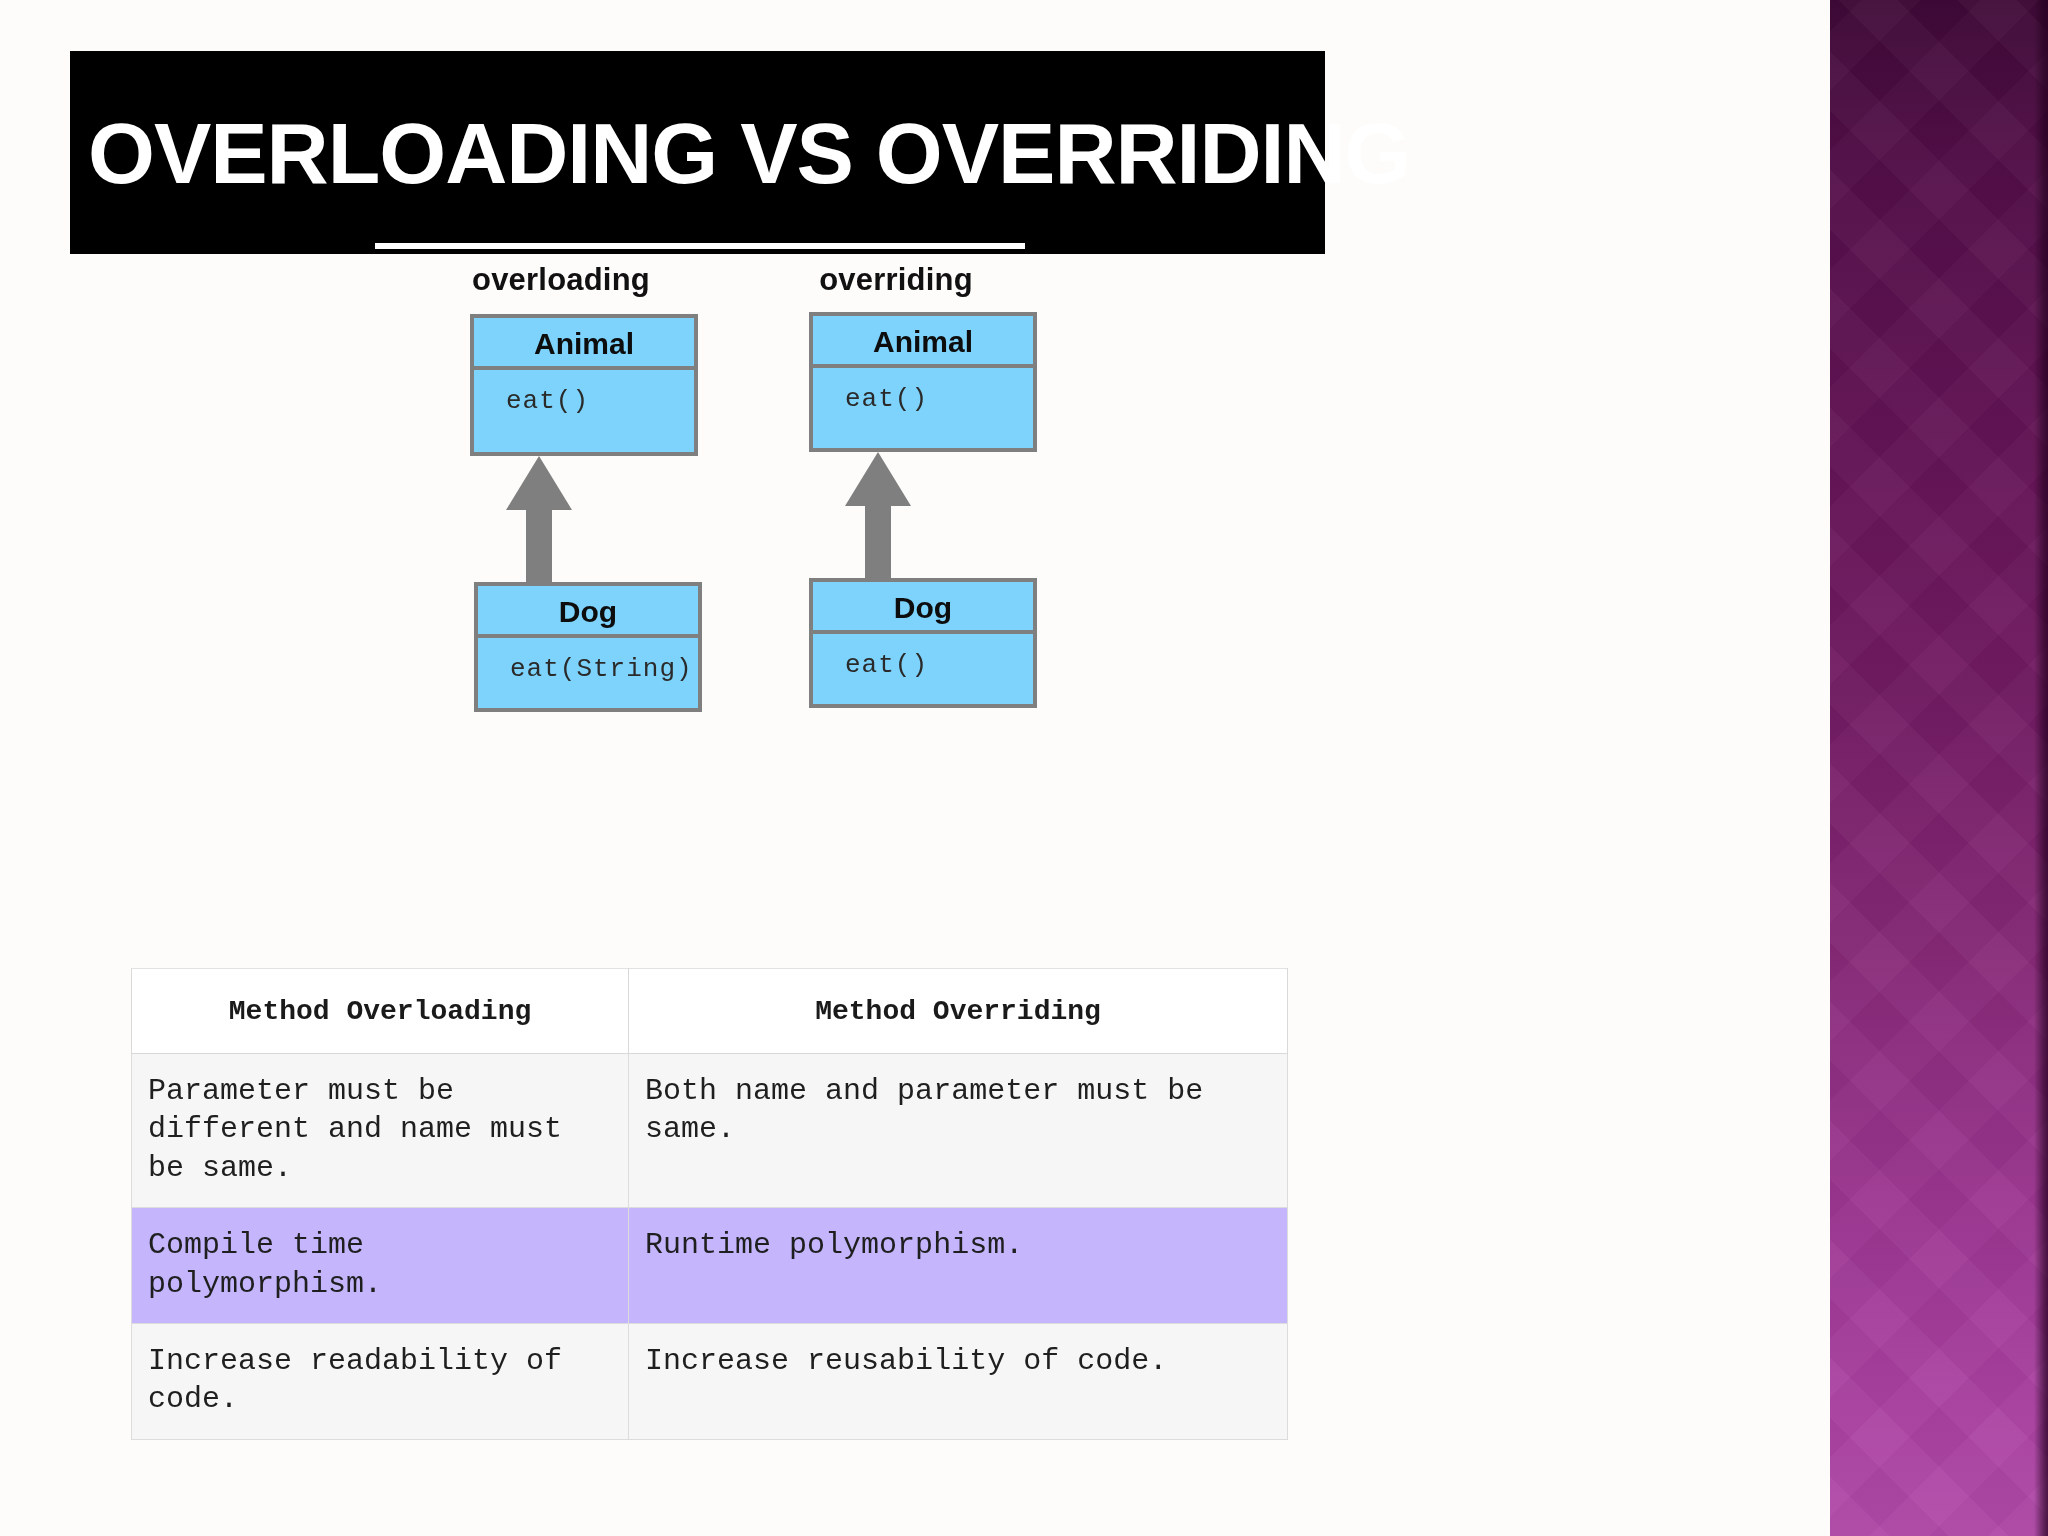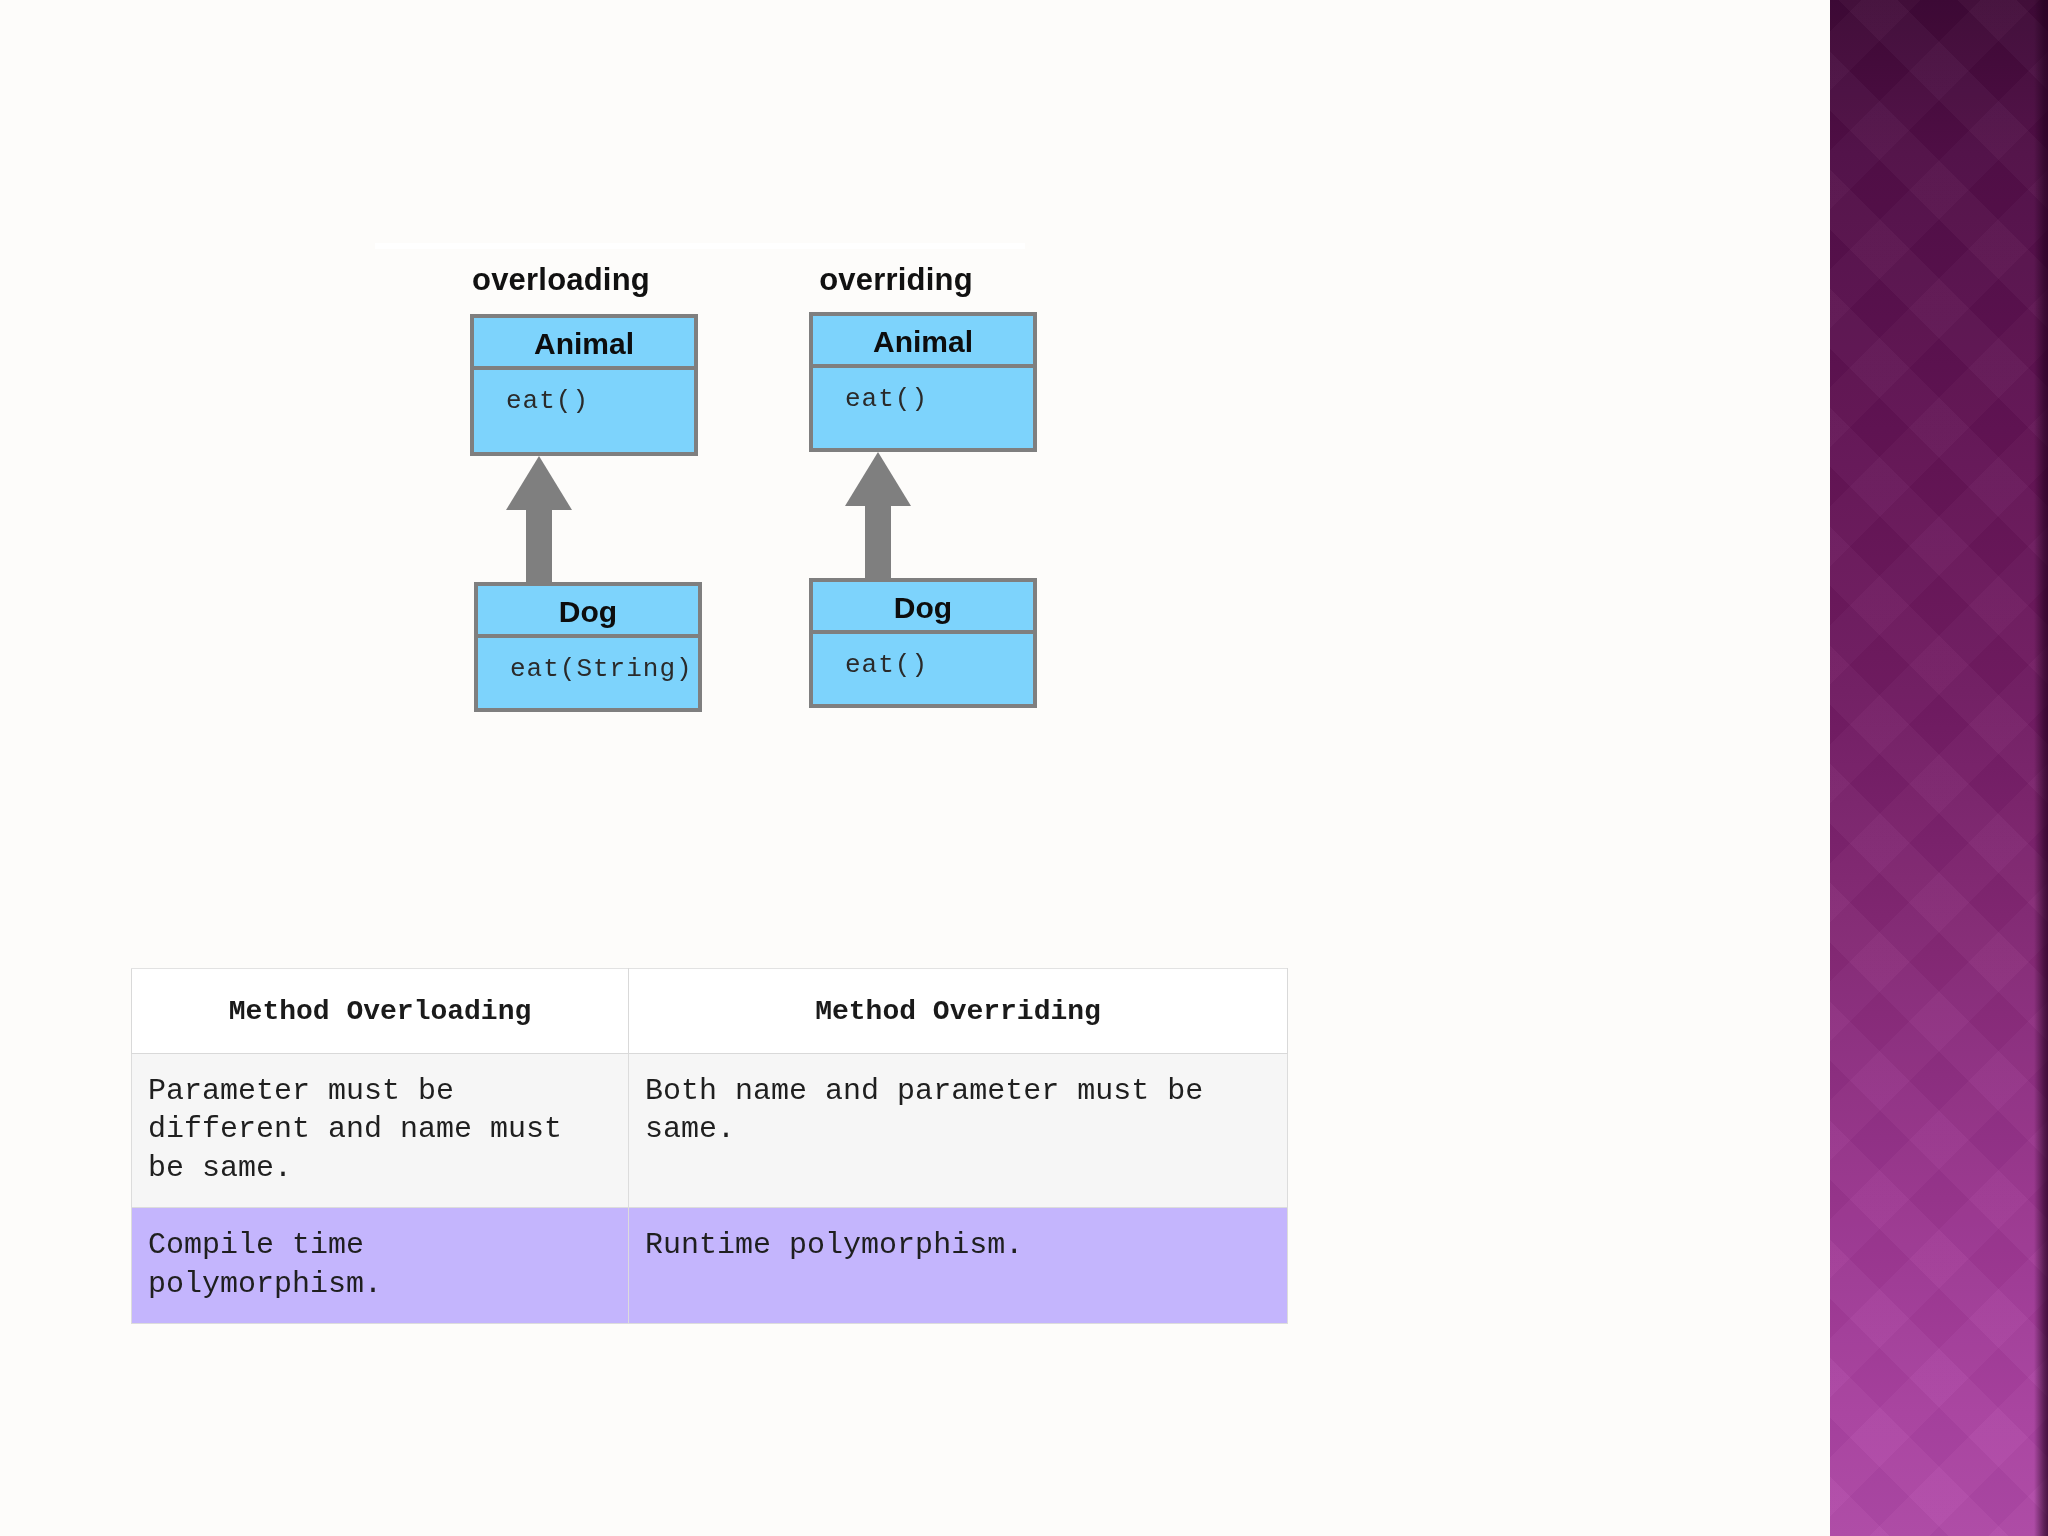--- a/index.html
+++ b/index.html
@@ -200,20 +200,23 @@
 </head>
 <body>
 
 <div class="slide">
 
   <div class="side-band">
     <div class="side-band-texture"></div>
     <div class="side-band-edge"></div>
   </div>
 
+  <div class="title-bar">
+    <div class="title-text">OVERLOADING VS OVERRIDING</div>
+  </div>
   <div class="title-underline"></div>
 
   <div class="diagram">
     <div class="diagram-caption left-cap">overloading</div>
 
     <div class="uml-box" style="left:8px; top:52px; width:228px; height:142px;">
       <div class="uml-title">Animal</div>
       <div class="uml-body">eat()</div>
     </div>
 
@@ -260,16 +263,20 @@
     </thead>
     <tbody>
       <tr class="alt">
         <td>Parameter must be different and name must be same.</td>
         <td>Both name and parameter must be same.</td>
       </tr>
       <tr>
         <td>Compile time polymorphism.</td>
         <td>Runtime polymorphism.</td>
       </tr>
+      <tr class="alt">
+        <td>Increase readability of code.</td>
+        <td>Increase reusability of code.</td>
+      </tr>
     </tbody>
   </table>
 
 </div>
 
 </body></html>

